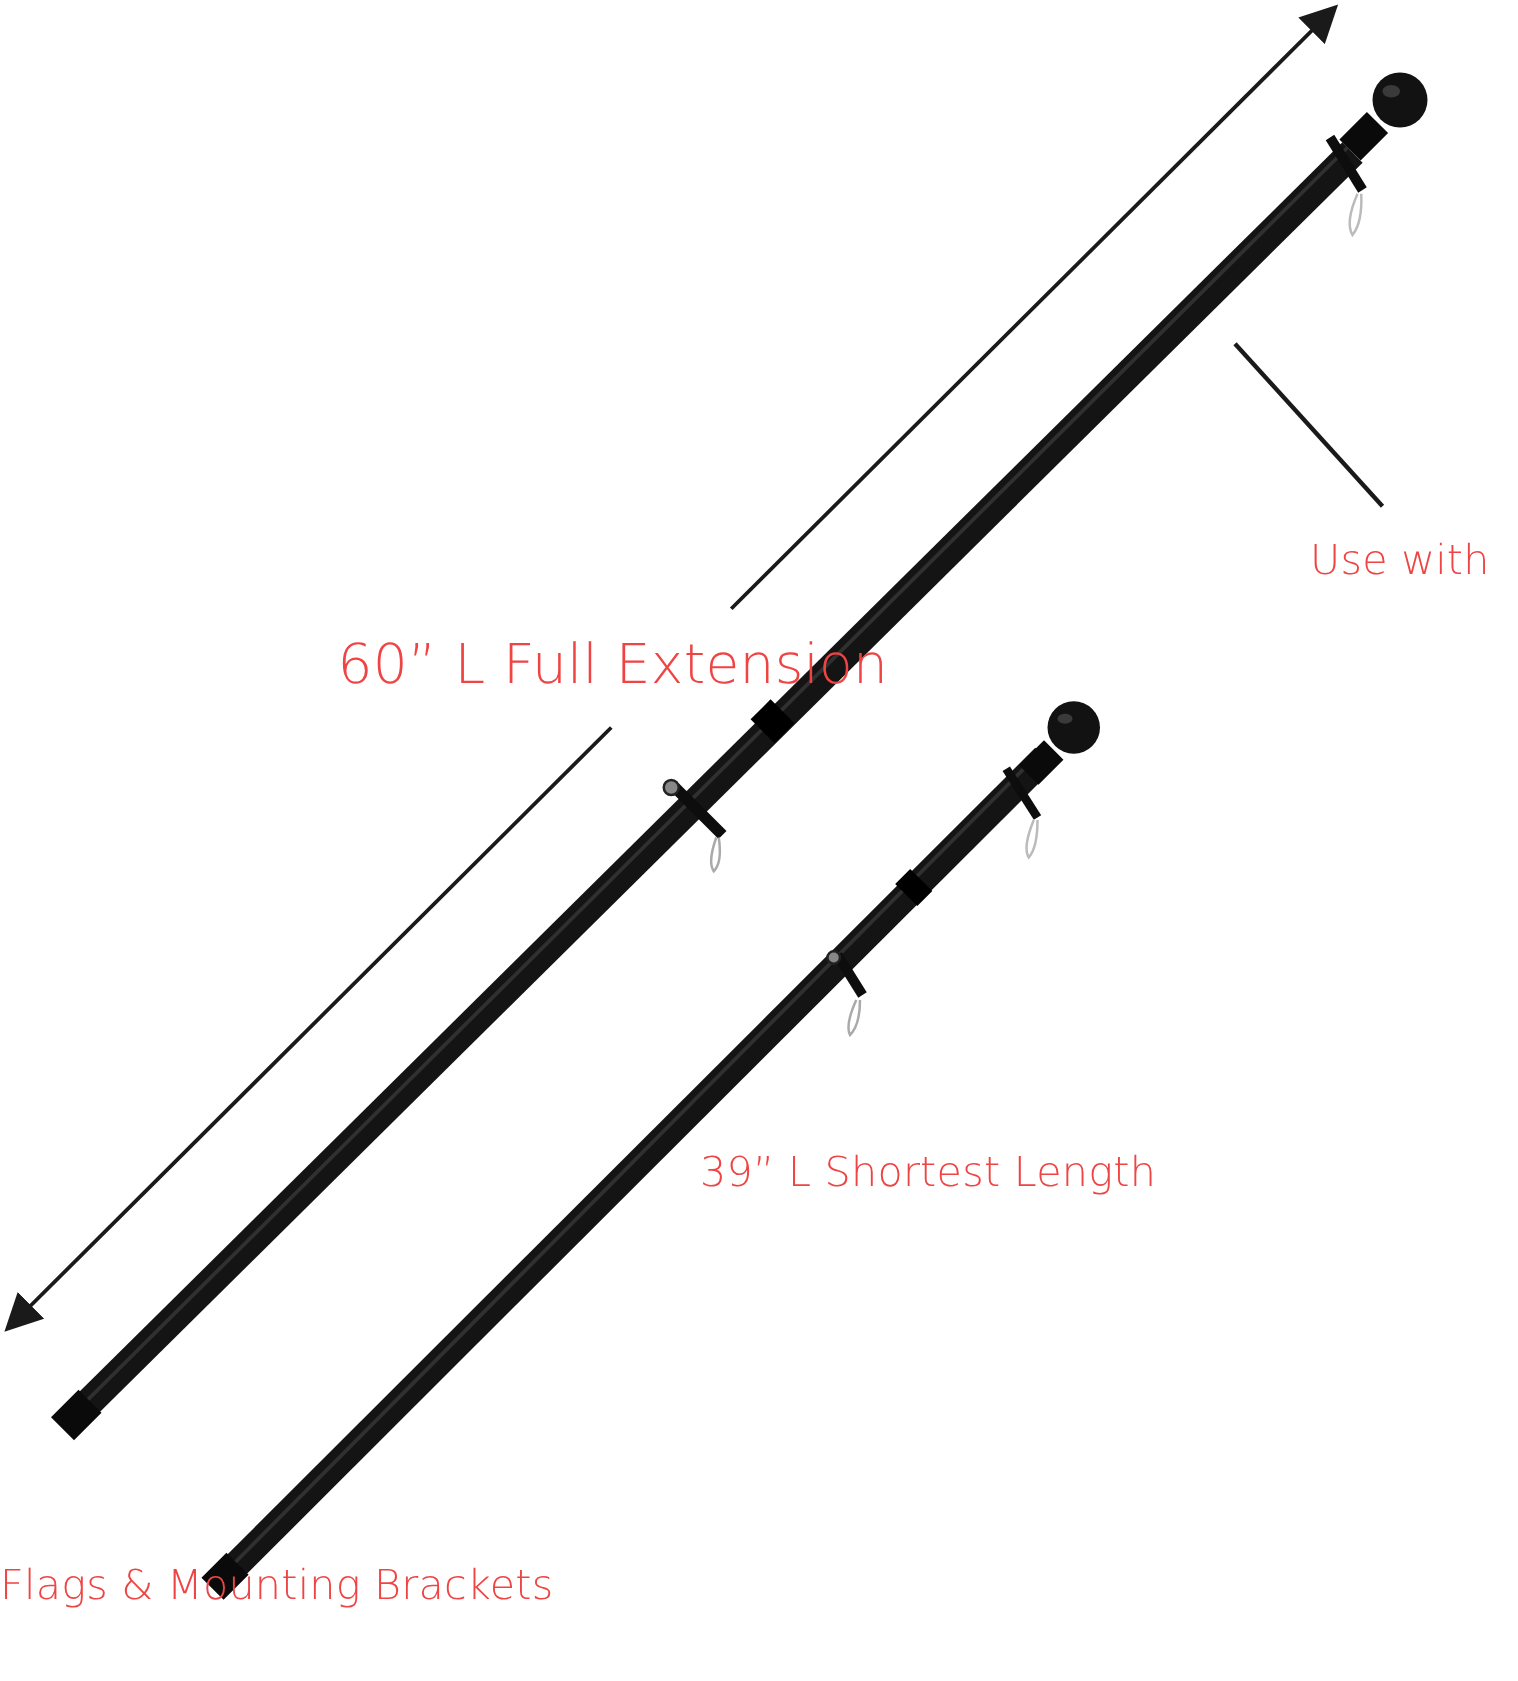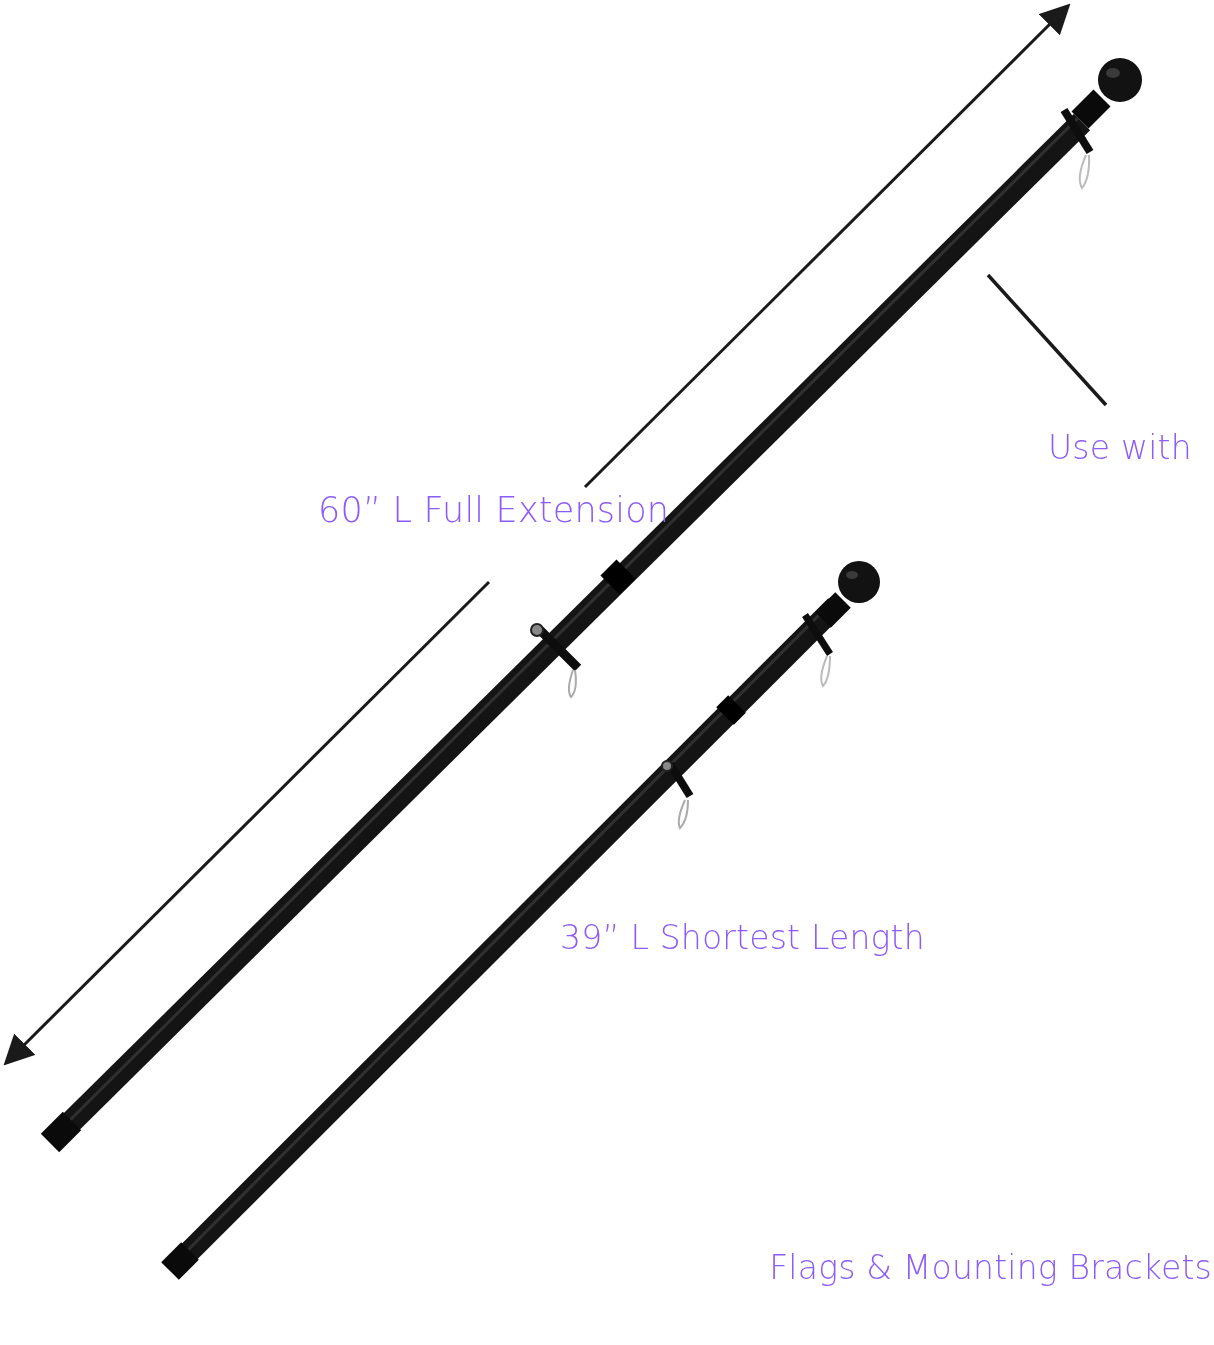--- a/index.html
+++ b/index.html
@@ -1,22 +1,22 @@
 <!DOCTYPE html>
 <html><head>
   <meta charset="utf-8">
   <style>
     html, body { margin:0; padding:0; background:#ffffff; }
     body { width:1214px; height:1345px; position:relative; overflow:hidden; font-family:"DejaVu Sans", sans-serif; }
     svg.scene { position:absolute; left:0; top:0; }
-    .label { position:absolute; color:#8b5cf6; font-family:"DejaVu Sans", sans-serif; font-weight:300; white-space:nowrap; letter-spacing:0.2px; }
-    .lbl-full { left:270px; top:490px; font-size:35px;margin-left:48px; }
+    .label { position:absolute; color:#ef4444; font-family:"DejaVu Sans", sans-serif; font-weight:300; white-space:nowrap; letter-spacing:0.2px; }
+    .lbl-full { left:270px; top:506px; font-size:44px; }
     .lbl-short { left:560px; top:918px; font-size:33px; }
     .lbl-use { left:1048px; top:424px; font-size:33px; text-align:center; line-height:48px; }
-    .lbl-sold { left:0; width:1212px; top:1244px; font-size:33px; text-align:right; line-height:48px; }
+    .lbl-sold { left:0; width:1212px; top:1244px; font-size:33px; text-align:left; line-height:48px; }
     .lbl-use span, .lbl-sold span { display:block; }
   </style>
 </head>
 <body>
 
 <svg class="scene" width="1214" height="1345" viewBox="0 0 1214 1345">
   <defs>
     <marker id="ah" markerWidth="10" markerHeight="10" refX="6" refY="5" orient="auto" markerUnits="strokeWidth">
       <path d="M0,0 L10,5 L0,10 Z" fill="#1a1a1a"></path>
     </marker>

